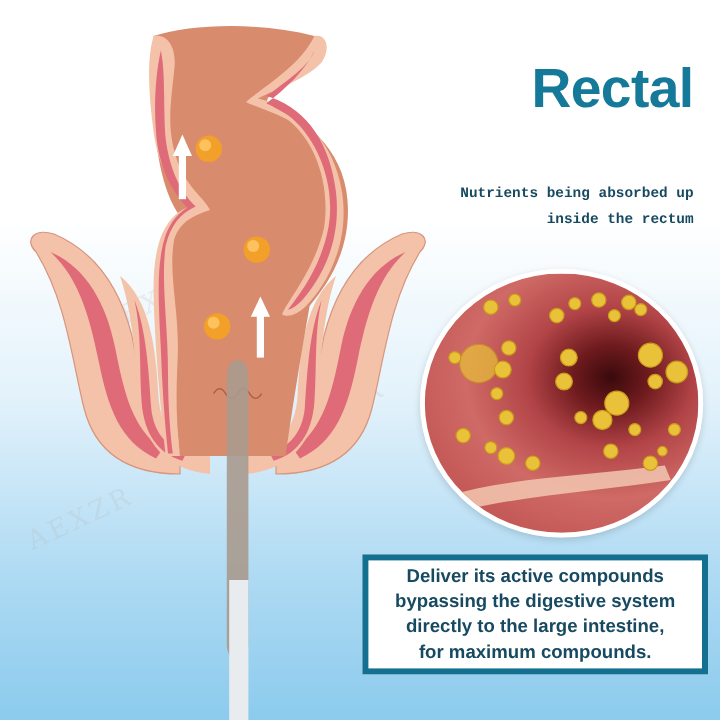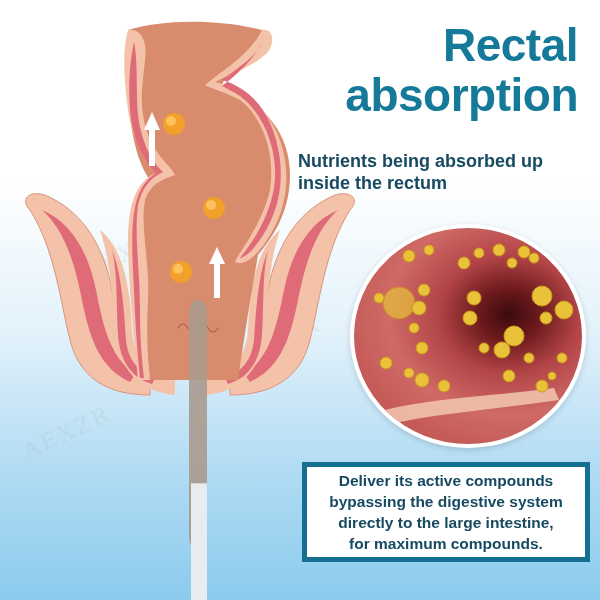--- a/index.html
+++ b/index.html
@@ -1,25 +1,25 @@
 <!DOCTYPE html>
 <html><head>
 <meta charset="utf-8">
 <style>
   html, body { margin:0; padding:0; }
   body { width:600px; height:600px; overflow:hidden; position:relative;
     font-family: "Liberation Sans", "DejaVu Sans", sans-serif;
     background: linear-gradient(180deg, #ffffff 0%, #ffffff 30%, #e3f2fb 55%, #aedaf3 80%, #8ccbed 100%);
   }
   .stage { position:absolute; inset:0; }
-  .title { position:absolute; right:22px; top:20px; text-align:right;
+  .title { position:absolute; right:22px; top:48px; text-align:right;
     color:#157a99; font-weight:700; font-size:46px; line-height:50px; letter-spacing:-0.5px; }
   .title .line { display:block; }
-  .subtitle { position:absolute; right:22px; top:150px; text-align:left;
-    color:#174a61; font-weight:700; font-size:18px; line-height:22px; width:280px; }
+  .subtitle { position:absolute; right:22px; top:150px; text-align:right;
+    color:#174a61; font-weight:700; font-size:12px; line-height:22px; width:280px;font-family:Liberation Mono, monospace; }
   .subtitle .line { display:block; }
   .anatomy { position:absolute; left:0; top:0; width:380px; height:400px; }
   .inset { position:absolute; left:350px; top:224px; width:228px; height:216px; border-radius:50%;
     border:4px solid #ffffff; overflow:hidden; box-shadow:0 2px 6px rgba(0,0,0,0.15);
     background: radial-gradient(ellipse at 68% 40%, #3a0a0c 0%, #6d1a1d 14%, #b24447 32%, #cf6a66 55%, #c25654 80%, #a84446 100%); }
   .hand { position:absolute; left:0; top:420px; width:300px; height:180px; }
   .infobox { position:absolute; left:302px; top:462px; width:288px; height:100px;
     background:#ffffff; border:5px solid #147090; box-sizing:border-box;
     display:flex; align-items:center; justify-content:center; text-align:center; }
   .infobox .txt { color:#174a61; font-weight:700; font-size:15.5px; line-height:21px; }
@@ -122,21 +122,20 @@
           <circle cx="75" cy="22" r="5"></circle>
         <circle cx="208" cy="130" r="5"></circle>
           <circle cx="188" cy="158" r="6"></circle>
           <circle cx="198" cy="148" r="4"></circle>
       </g>
     </svg>
   </div>
 
   <div class="title">
     <span class="line">Rectal</span>
-    <span class="line">absorption</span>
   </div>
 
   <div class="subtitle">
     <span class="line">Nutrients being absorbed up</span>
     <span class="line">inside the rectum</span>
   </div>
 
   <div class="infobox">
     <div class="txt">
       <span class="line">Deliver its active compounds</span>

